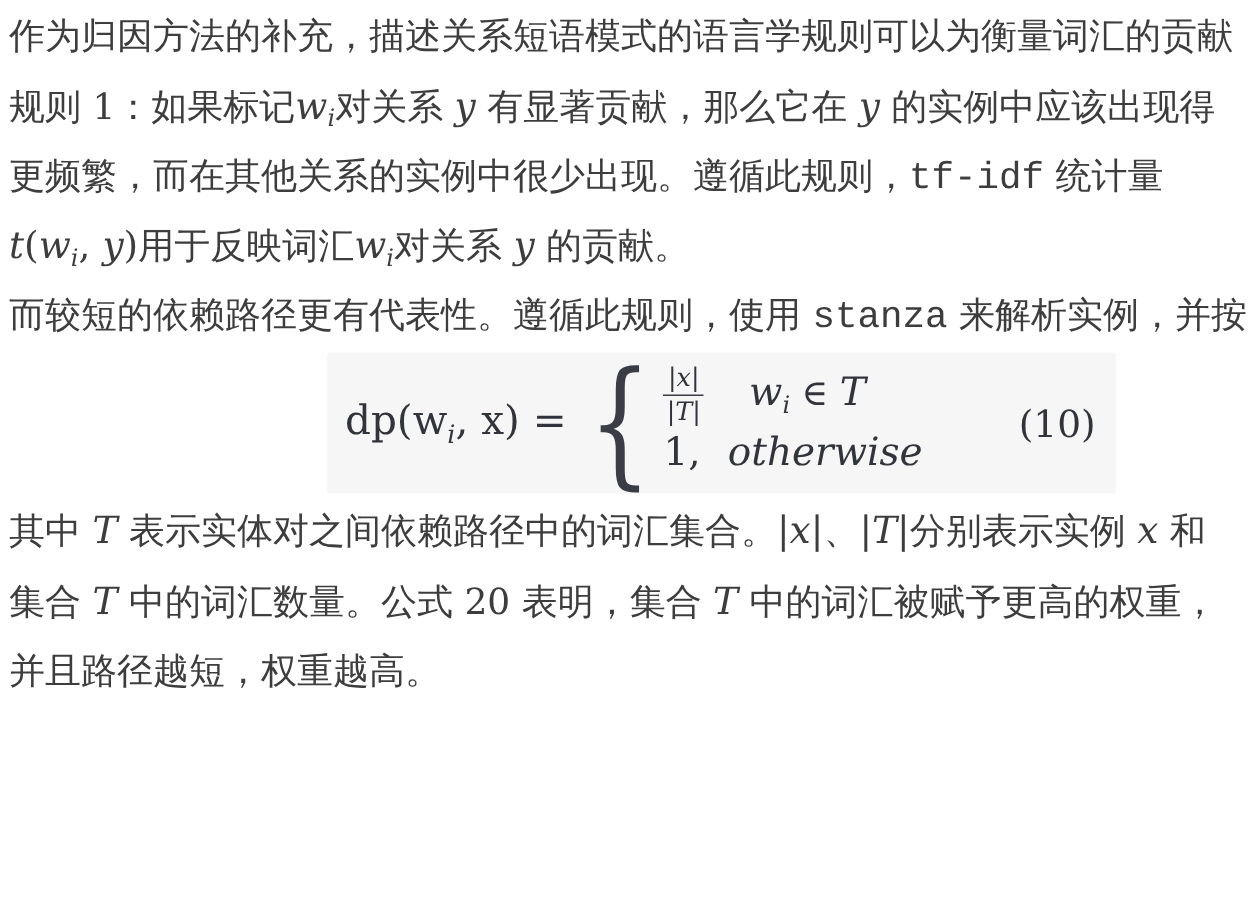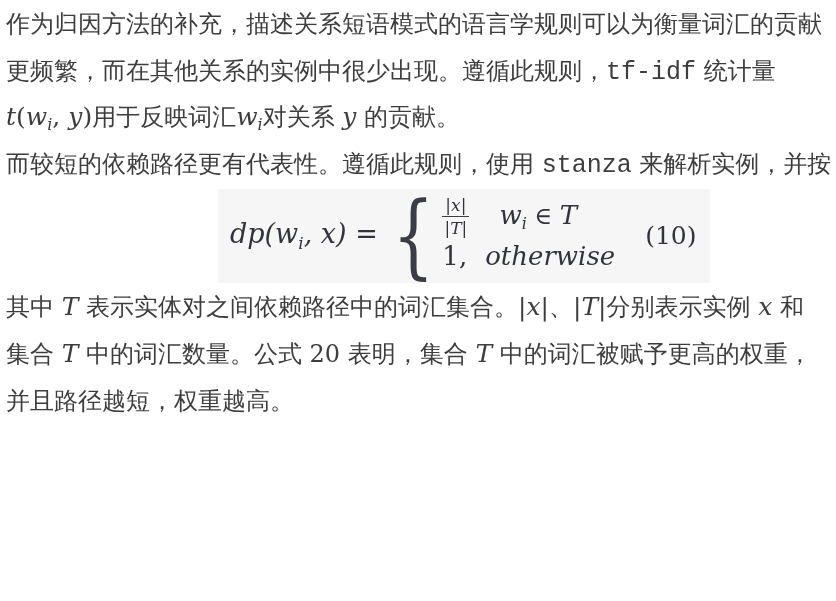--- a/index.html
+++ b/index.html
@@ -41,21 +41,21 @@
   .formula-inner {
     display: flex;
     align-items: center;
     margin-left: 212px;
     background: #f6f6f6;
     border-radius: 2px;
     padding: 6px 14px 6px 12px;
     color: #32343c;
   }
   .f-lhs { white-space: nowrap; }
-  .f-lhs .mi   { font-style: italic; font-size: 27px; }
+  .f-lhs .mi   { font-size: 27px; }
   .f-lhs .msub { font-style: italic; font-size: 17px; vertical-align: -6px; }
   .f-brace {
     font-family: "DejaVu Serif", serif;
     font-weight: 300;
     font-size: 92px;
     height: 74px;
     line-height: 74px;
     display: inline-block;
     transform: scaleX(0.72);
     margin: 0 0 0 6px;
@@ -73,29 +73,30 @@
     line-height: 1.2;
   }
   .f-num { border-bottom: 1.5px solid #3a3d46; padding: 0 3px 1px 3px; }
   .f-den { padding-top: 1px; }
   .f-cond { margin-left: 30px; white-space: nowrap; }
   .f-cond .mi   { font-style: italic; font-size: 26px; }
   .f-cond .msub { font-style: italic; font-size: 16px; vertical-align: -5px; }
   .f-cond .mup  { font-size: 24px; }
   .f-row2 .mup  { font-size: 26px; font-style: normal; }
   .f-otherwise  { margin-left: 18px; font-style: italic; font-size: 26px; }
-  .f-eqnum { font-size: 25px; margin-left: 30px; color: #32343c; }
+  .f-eqnum { font-size: 25px; margin-left: 64px; color: #32343c; }
 </style>
 </head>
 <body>
 
 <main id="doc">
 
   <div id="lines-top">
       <div class="line"><span class="seg-cn">作为归因方法的补充，描述关系短语模式的语言学规则可以为衡量词汇的贡献</span></div>
+      <div class="line"><span class="seg-cn">规则 1：如果标记</span><span class="seg-mi">w</span><span class="seg-msub">i</span><span class="seg-cn">对关系 </span><span class="seg-mi">y</span><span class="seg-cn"> 有显著贡献，那么它在 </span><span class="seg-mi">y</span><span class="seg-cn"> 的实例中应该出现得</span></div>
       <div class="line"><span class="seg-cn">更频繁，而在其他关系的实例中很少出现。遵循此规则，</span><span class="seg-mono">tf-idf</span><span class="seg-cn"> 统计量</span></div>
       <div class="line"><span class="seg-mi">t</span><span class="seg-mup">(</span><span class="seg-mi">w</span><span class="seg-msub">i</span><span class="seg-mup">, </span><span class="seg-mi">y</span><span class="seg-mup">)</span><span class="seg-cn">用于反映词汇</span><span class="seg-mi">w</span><span class="seg-msub">i</span><span class="seg-cn">对关系 </span><span class="seg-mi">y</span><span class="seg-cn"> 的贡献。</span></div>
       <div class="line"><span class="seg-cn">而较短的依赖路径更有代表性。遵循此规则，使用 </span><span class="seg-mono">stanza</span><span class="seg-cn"> 来解析实例，并按</span></div>
     </div>
 
   <div class="formula-block">
     <div class="formula-inner">
       <span class="f-lhs"><span class="mi">dp(w</span><span class="msub">i</span><span class="mi">, x) =</span></span>
       <span class="f-brace">{</span>
       <div class="f-cases">

